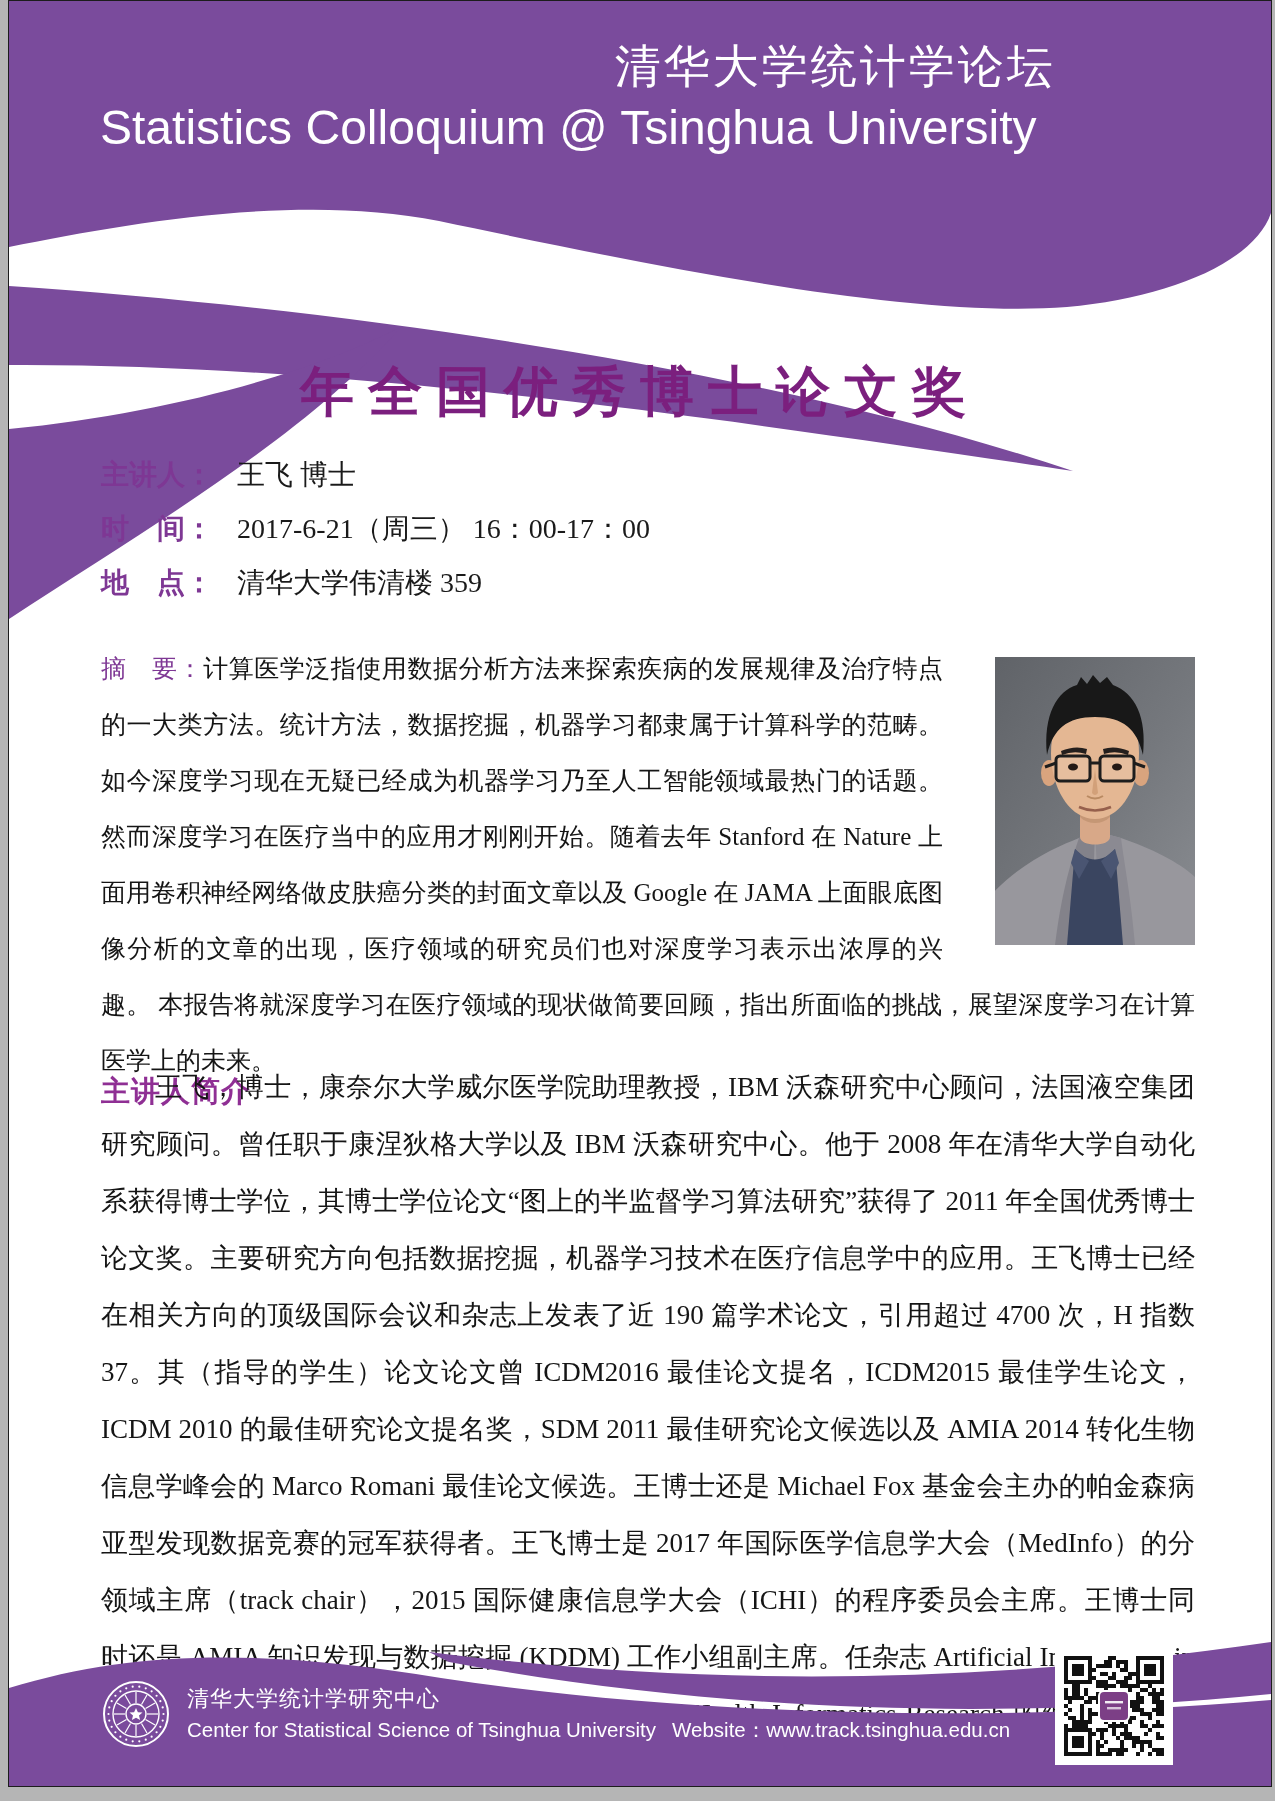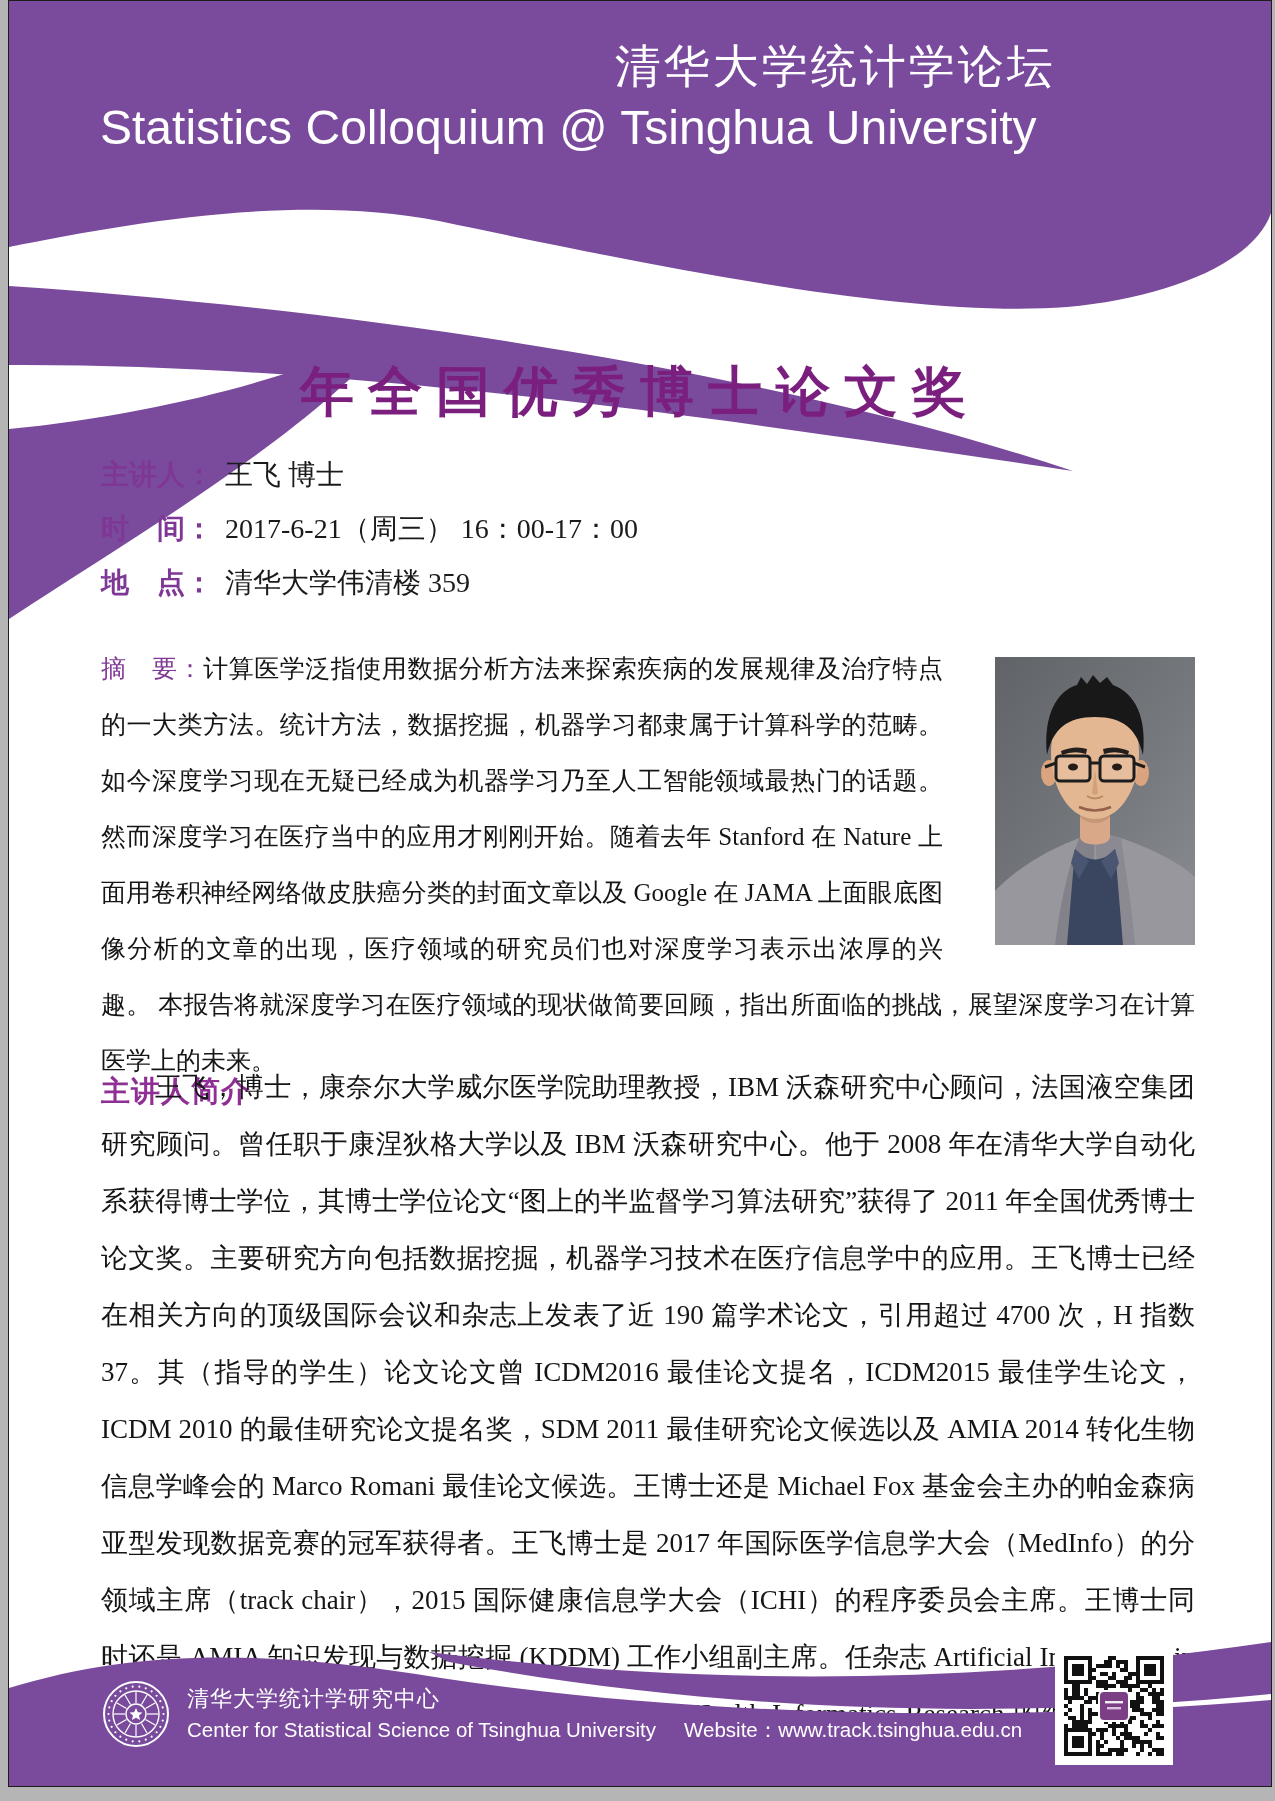--- a/index.html
+++ b/index.html
@@ -25,21 +25,21 @@
   .header-en{font-size:49px;letter-spacing:0;line-height:1.25;transform:scaleX(0.98);transform-origin:left;}
   
   .talk-title{
     position:absolute;left:0;top:355px;width:1262px;
     text-align:center;font-size:54px;font-weight:bold;
     letter-spacing:14px;color:#7b1f7e;
   }
   
   .details{position:absolute;left:92px;top:450px;width:1100px;}
   .detail-row{font-size:28px;height:54px;line-height:48px;color:#1a1a1a;}
-  .detail-label{color:#7e3794;font-weight:bold;margin-right:12px;}
+  .detail-label{color:#7e3794;font-weight:bold;margin-right:24px;}
   
   .abstract{
     position:absolute;left:92px;top:640px;width:1094px;
     font-size:25px;line-height:56px;color:#151515;text-align:justify;
   }
   .abstract .lab{color:#7e3794;font-weight:normal;}
   .photo-wrap{
     float:right;width:200px;height:288px;
     margin:16px 0 10px 52px;
   }
@@ -57,21 +57,21 @@
   .footer-art{position:absolute;left:0;top:1635px;width:1262px;height:150px;}
   .footer-content{
     position:absolute;left:92px;top:1668px;height:90px;
     display:flex;align-items:center;color:#ffffff;
     font-family:"Liberation Sans","DejaVu Sans",sans-serif;
   }
   .seal{width:70px;height:70px;margin-right:16px;flex:0 0 auto;}
   .footer-lines{font-weight:300;}
   .footer-cn{font-size:22px;letter-spacing:1px;line-height:1.5;}
   .footer-en{font-size:20.5px;line-height:1.5;}
-  .footer-en .site-label{margin-left:28px;}
+  .footer-en .site-label{margin-left:16px;}
   .qr{position:absolute;left:1046px;top:1646px;width:118px;height:118px;}
 </style>
 </head>
 <body>
 
 <div class="page">
 
   <svg class="header-art" viewBox="0 0 1262 640" aria-hidden="true">
 
     <path d="M0,0 H1262 V212 C1245,262 1158,297 1058,306 C898,318 640,264 430,220 C290,192 120,222 0,246 Z" fill="#7a4b9c"></path>

